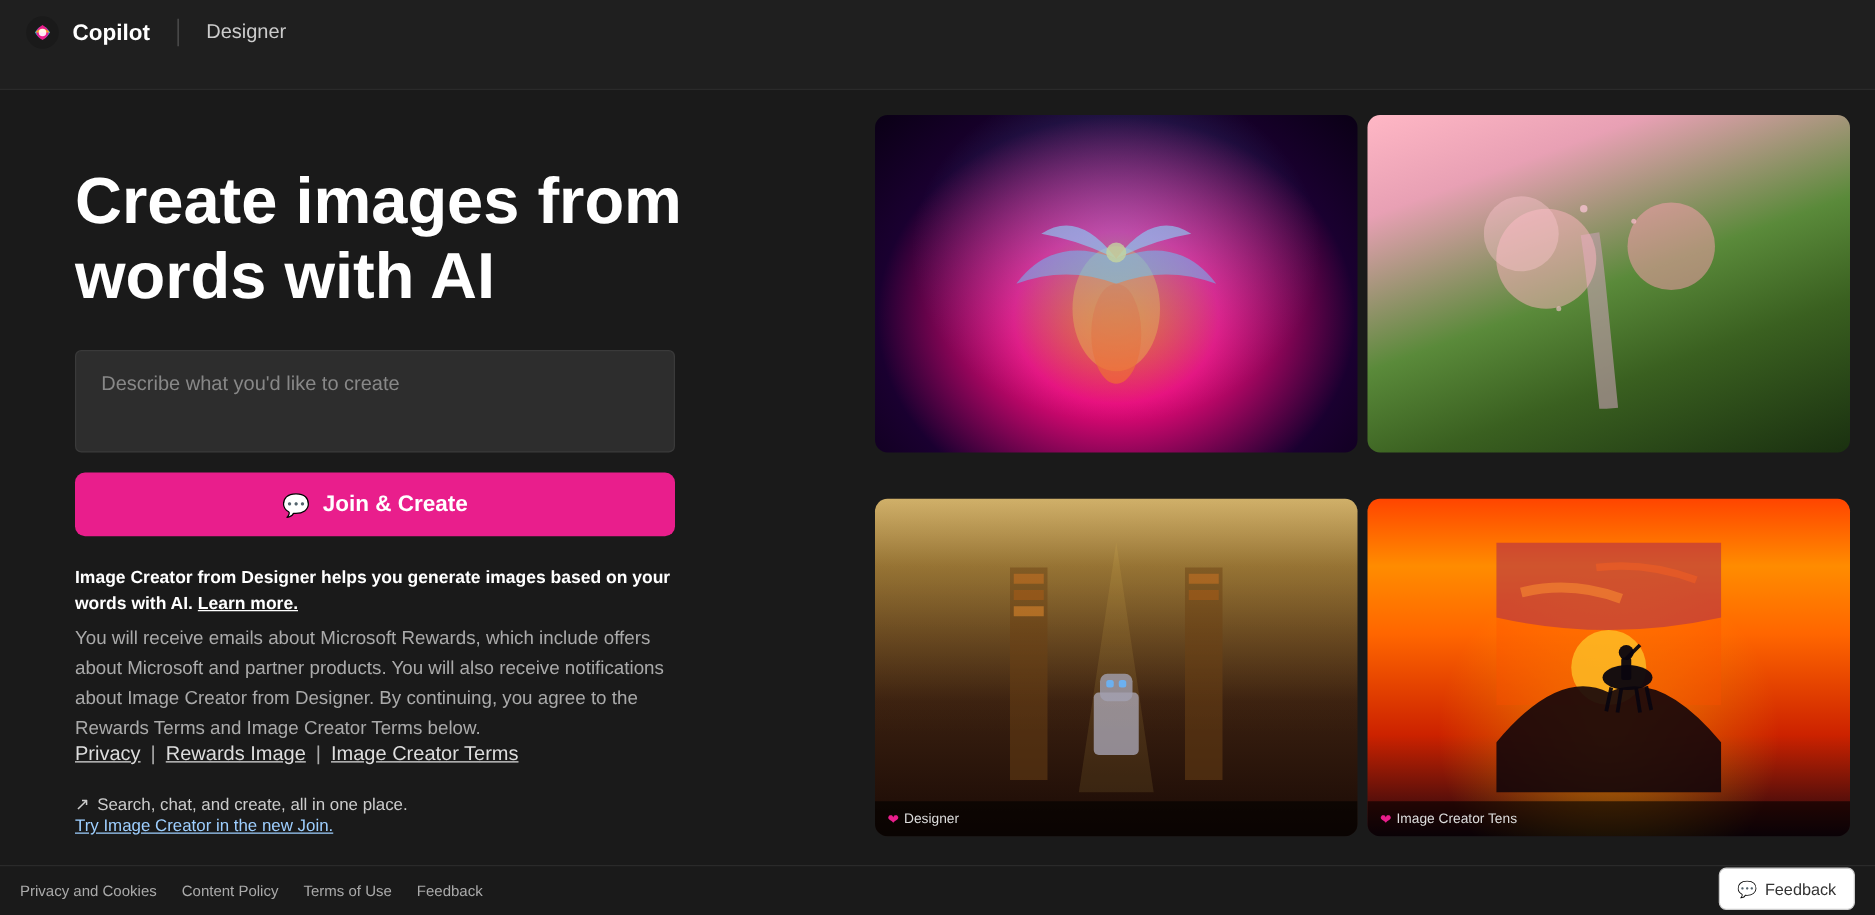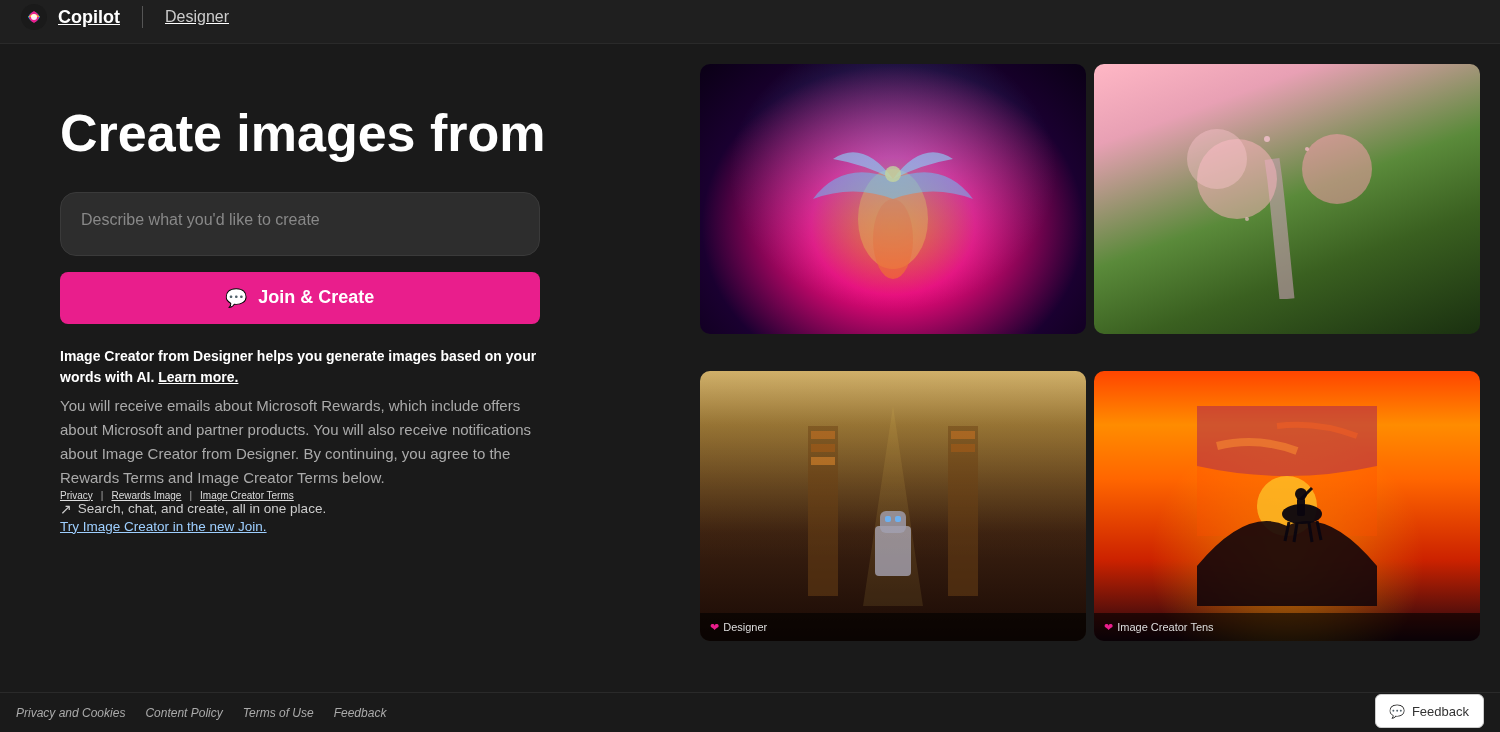--- a/index.html
+++ b/index.html
@@ -9,26 +9,25 @@
       background-color: #1a1a1a;
       font-family: 'Segoe UI', Arial, sans-serif;
       color: #fff;
       overflow: hidden;
       position: relative;
     }
 
     
     .header {
       display: flex;
-      align-items: flex-end;
+      align-items: flex-start;
       padding: 12px 20px;
       background: #1f1f1f;
       border-bottom: 1px solid #2a2a2a;
-      height: 44px;
-      text-decoration: underline;
+      height: 72px;
     }
     .logo-area {
       display: flex;
       align-items: center;
       gap: 10px;
     }
     .copilot-logo {
       width: 28px;
       height: 28px;
     }
@@ -68,24 +67,24 @@
     .hero-title {
       font-size: 52px;
       font-weight: 700;
       line-height: 1.15;
       color: #fff;
       margin-bottom: 28px;
     }
 
     .prompt-input {
       width: 480px;
-      height: 64px;
+      height: 84px;
       background: #2d2d2d;
       border: 1px solid #3a3a3a;
-      border-radius: 16px;
+      border-radius: 5px;
       padding: 18px 20px;
       font-size: 16px;
       color: #999;
       outline: none;
       resize: none;
       font-family: 'Segoe UI', Arial, sans-serif;
       margin-bottom: 16px;
     }
     .prompt-input::placeholder {
       color: #888;
@@ -127,21 +126,22 @@
     .fine-print {
       font-size: 15px;
       color: #aaa;
       max-width: 480px;
       line-height: 1.6;
     }
 
     .terms-links {
       display: flex;
       gap: 0;
-      font-size: 10px;
+      font-size: 16px;
+      margin-bottom: 22px;
     }
     .terms-links a {
       color: #ddd;
       text-decoration: underline;
       cursor: pointer;
     }
     .terms-sep {
       color: #aaa;
       margin: 0 8px;
     }
@@ -251,21 +251,20 @@
       display: flex;
       align-items: center;
       gap: 20px;
       flex: 1;
     }
     .footer-link {
       font-size: 12px;
       color: #aaa;
       text-decoration: none;
       cursor: pointer;
-      font-style: italic;
     }
 
     .feedback-btn {
       position: absolute;
       right: 16px;
       bottom: 4px;
       height: 34px;
       background: #fff;
       border: 1px solid #ccc;
       border-radius: 6px;
@@ -316,20 +315,21 @@
     <span class="designer-text">Designer</span>
   </div>
 </header>
 
 <div class="main-content">
 
   <div class="left-panel">
 
     <h1 class="hero-title">
       <span>Create images from</span><br>
+      <span>words with AI</span>
     </h1>
 
     <textarea class="prompt-input" placeholder="Describe what you'd like to create" style=""></textarea>
 
     <button class="join-btn">
       <span class="chat-icon">💬</span>
       <span>Join &amp; Create</span>
     </button>
 
     <p class="description-bold">

